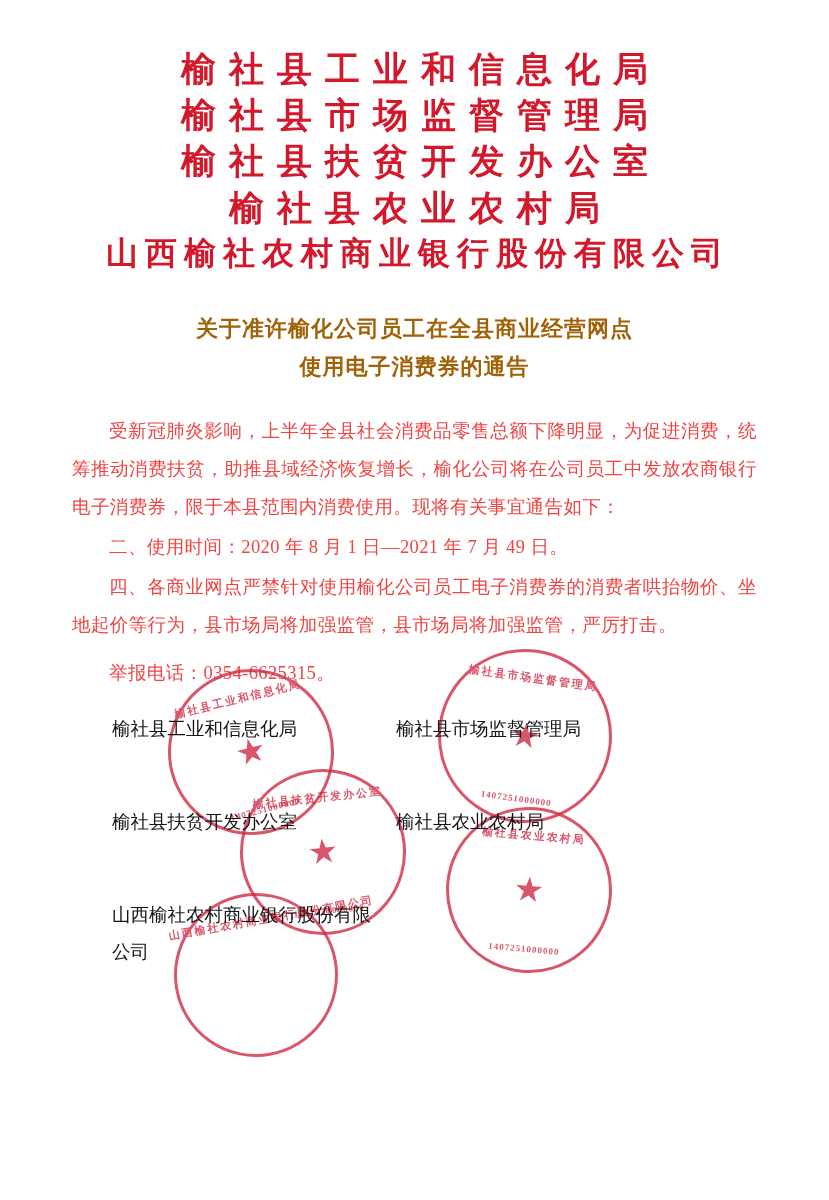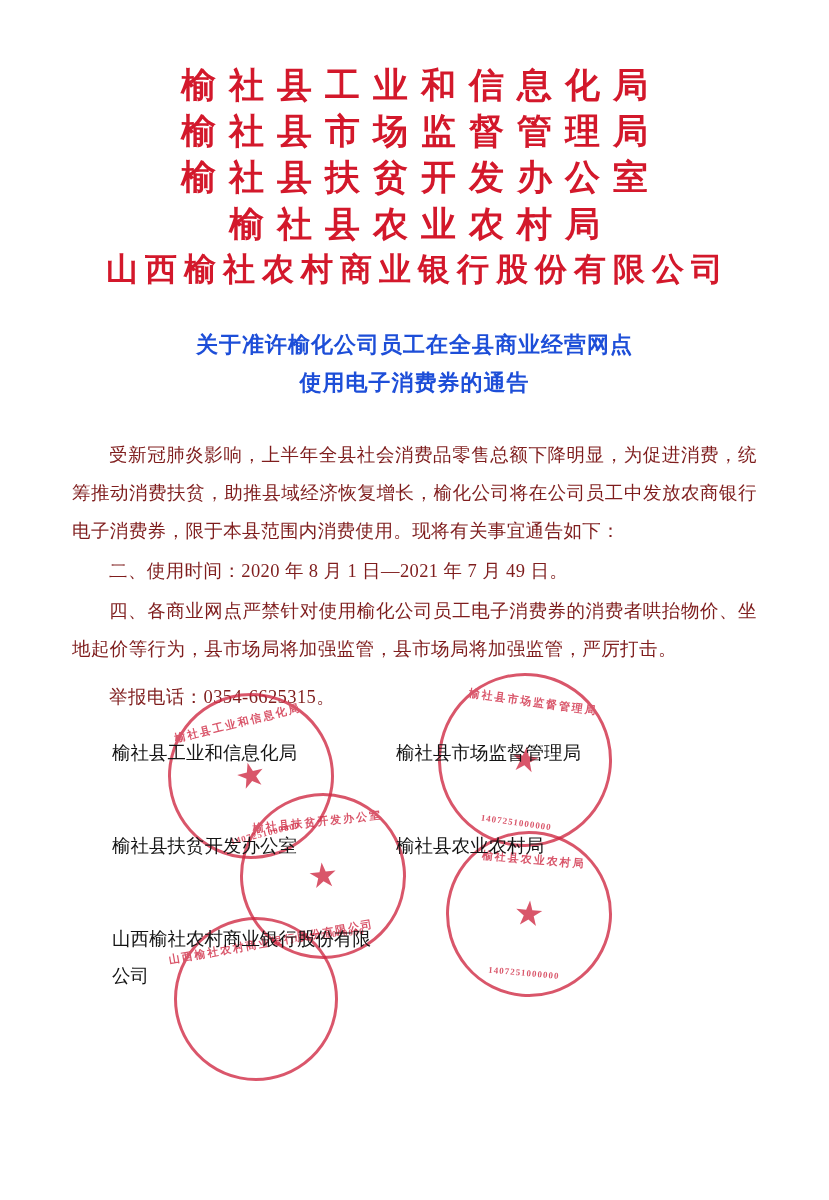--- a/index.html
+++ b/index.html
@@ -13,21 +13,21 @@
     font-family: "Liberation Serif", "DejaVu Serif", serif;
     color: #1a1a1a;
     position: relative;
     overflow: hidden;
   }
   .page {
     position: relative;
     width: 829px;
     height: 1200px;
     box-sizing: border-box;
-    padding: 17px 72px;
+    padding: 1px 72px;
   }
 
   
   .letterhead {
     padding-top: 46px;
     text-align: center;
   }
   .lh-line {
     color: #d3182b;
     font-weight: bold;
@@ -47,32 +47,32 @@
   }
 
   
   .doc-title {
     margin-top: 36px;
     text-align: center;
     font-size: 22px;
     font-weight: bold;
     line-height: 1.75;
     letter-spacing: 1px;
-    color: #1d4ed8;
+    color: #a16207;
   }
   .doc-title .t-line { display: block; }
 
   
   .body-text {
-    margin-top: 34px;
+    margin-top: 26px;
     font-size: 18.5px;
     line-height: 2.05;
     text-align: justify;
     letter-spacing: 0.4px;
-    color: #7f1d1d;
+    color: #ef4444;
   }
   .para {
     text-indent: 2em;
     margin: 0 0 2px 0;
   }
 
   .phone-line {
     text-indent: 2em;
     margin-top: 10px;
   }

